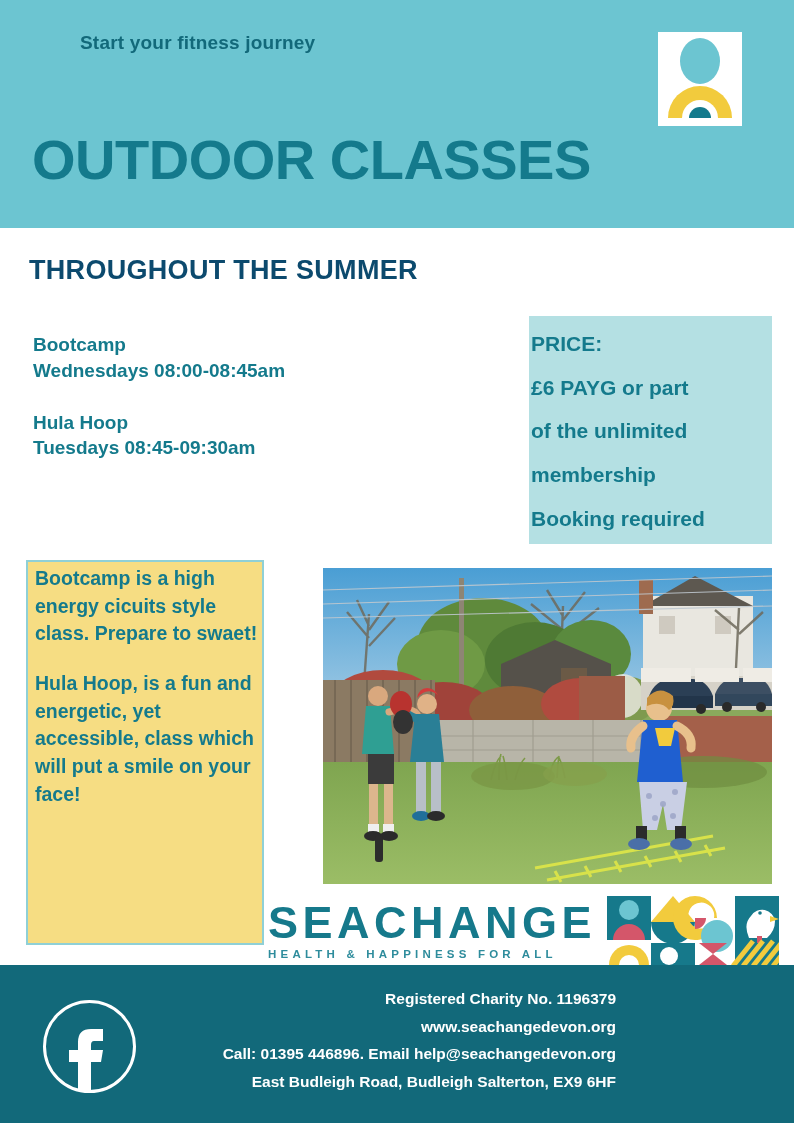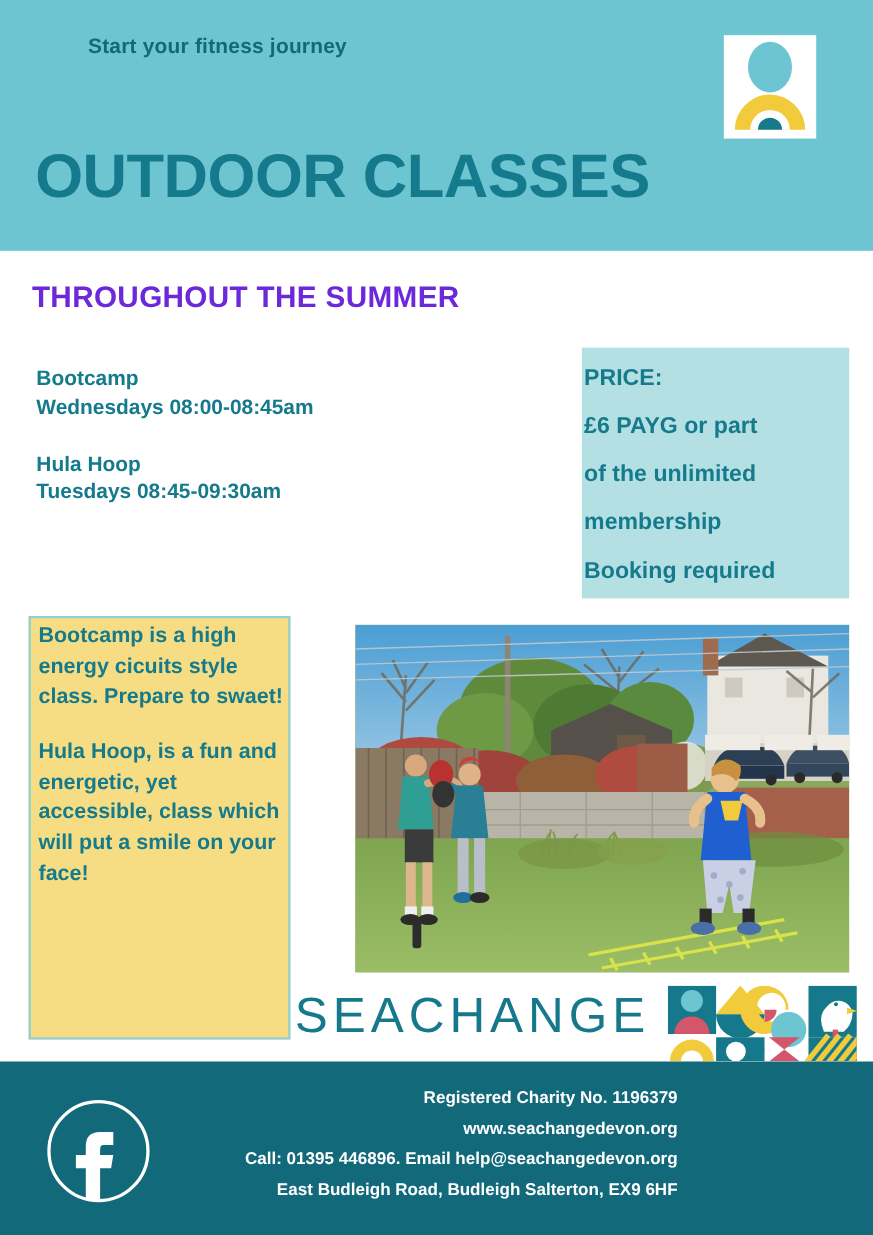--- a/index.html
+++ b/index.html
@@ -91,21 +91,21 @@
     border-top-right-radius: 11px;
     background: #147a8c;
   }
 
   
   .section-heading {
     position: absolute;
     left: 29px; top: 255px;
     font-size: 27px;
     font-weight: bold;
-    color: #6d28d9;
+    color: #0c4a6e;
     letter-spacing: 0.3px;
   }
   .class-list {
     position: absolute;
     left: 33px; top: 332px;
     color: #147a8c;
     font-size: 19px;
     font-weight: bold;
     line-height: 1.36;
   }
@@ -165,21 +165,21 @@
   }
   .photo svg { display: block; }
 
   
   .brand {
     position: absolute;
     left: 268px; top: 900px;
   }
   .brand-word {
     font-size: 45px;
-    font-weight: normal;
+    font-weight: bold;
     color: #16798b;
     letter-spacing: 4.5px;
     line-height: 1;
   }
   .brand-tag {
     margin-top: 4px;
     font-size: 11.5px;
     font-weight: bold;
     color: #2e8c9c;
     letter-spacing: 4.2px;
@@ -407,20 +407,21 @@
         <ellipse cx="316" cy="276" rx="11" ry="6" fill="#4a6fa8"></ellipse>
         <ellipse cx="358" cy="276" rx="11" ry="6" fill="#4a6fa8"></ellipse>
       </g>
 
       <rect x="52" y="268" width="8" height="26" rx="3" fill="#2c2c2c"></rect>
     </svg>
   </div>
 
   <div class="brand">
     <div class="brand-word">SEACHANGE</div>
+    <div class="brand-tag">HEALTH &amp; HAPPINESS FOR ALL</div>
   </div>
 
   <div class="pattern">
     <svg width="172" height="69" viewBox="0 0 172 69" xmlns="http://www.w3.org/2000/svg">
 
       <rect x="0" y="0" width="44" height="44" fill="#16798b"></rect>
       <circle cx="22" cy="14" r="10" fill="#6cc5d1"></circle>
       <path d="M6 44 a16 16 0 0 1 32 0 z" fill="#d4566a"></path>
 
       <path d="M2 69 a20 20 0 0 1 40 0 z" fill="#f2cb3d"></path>

